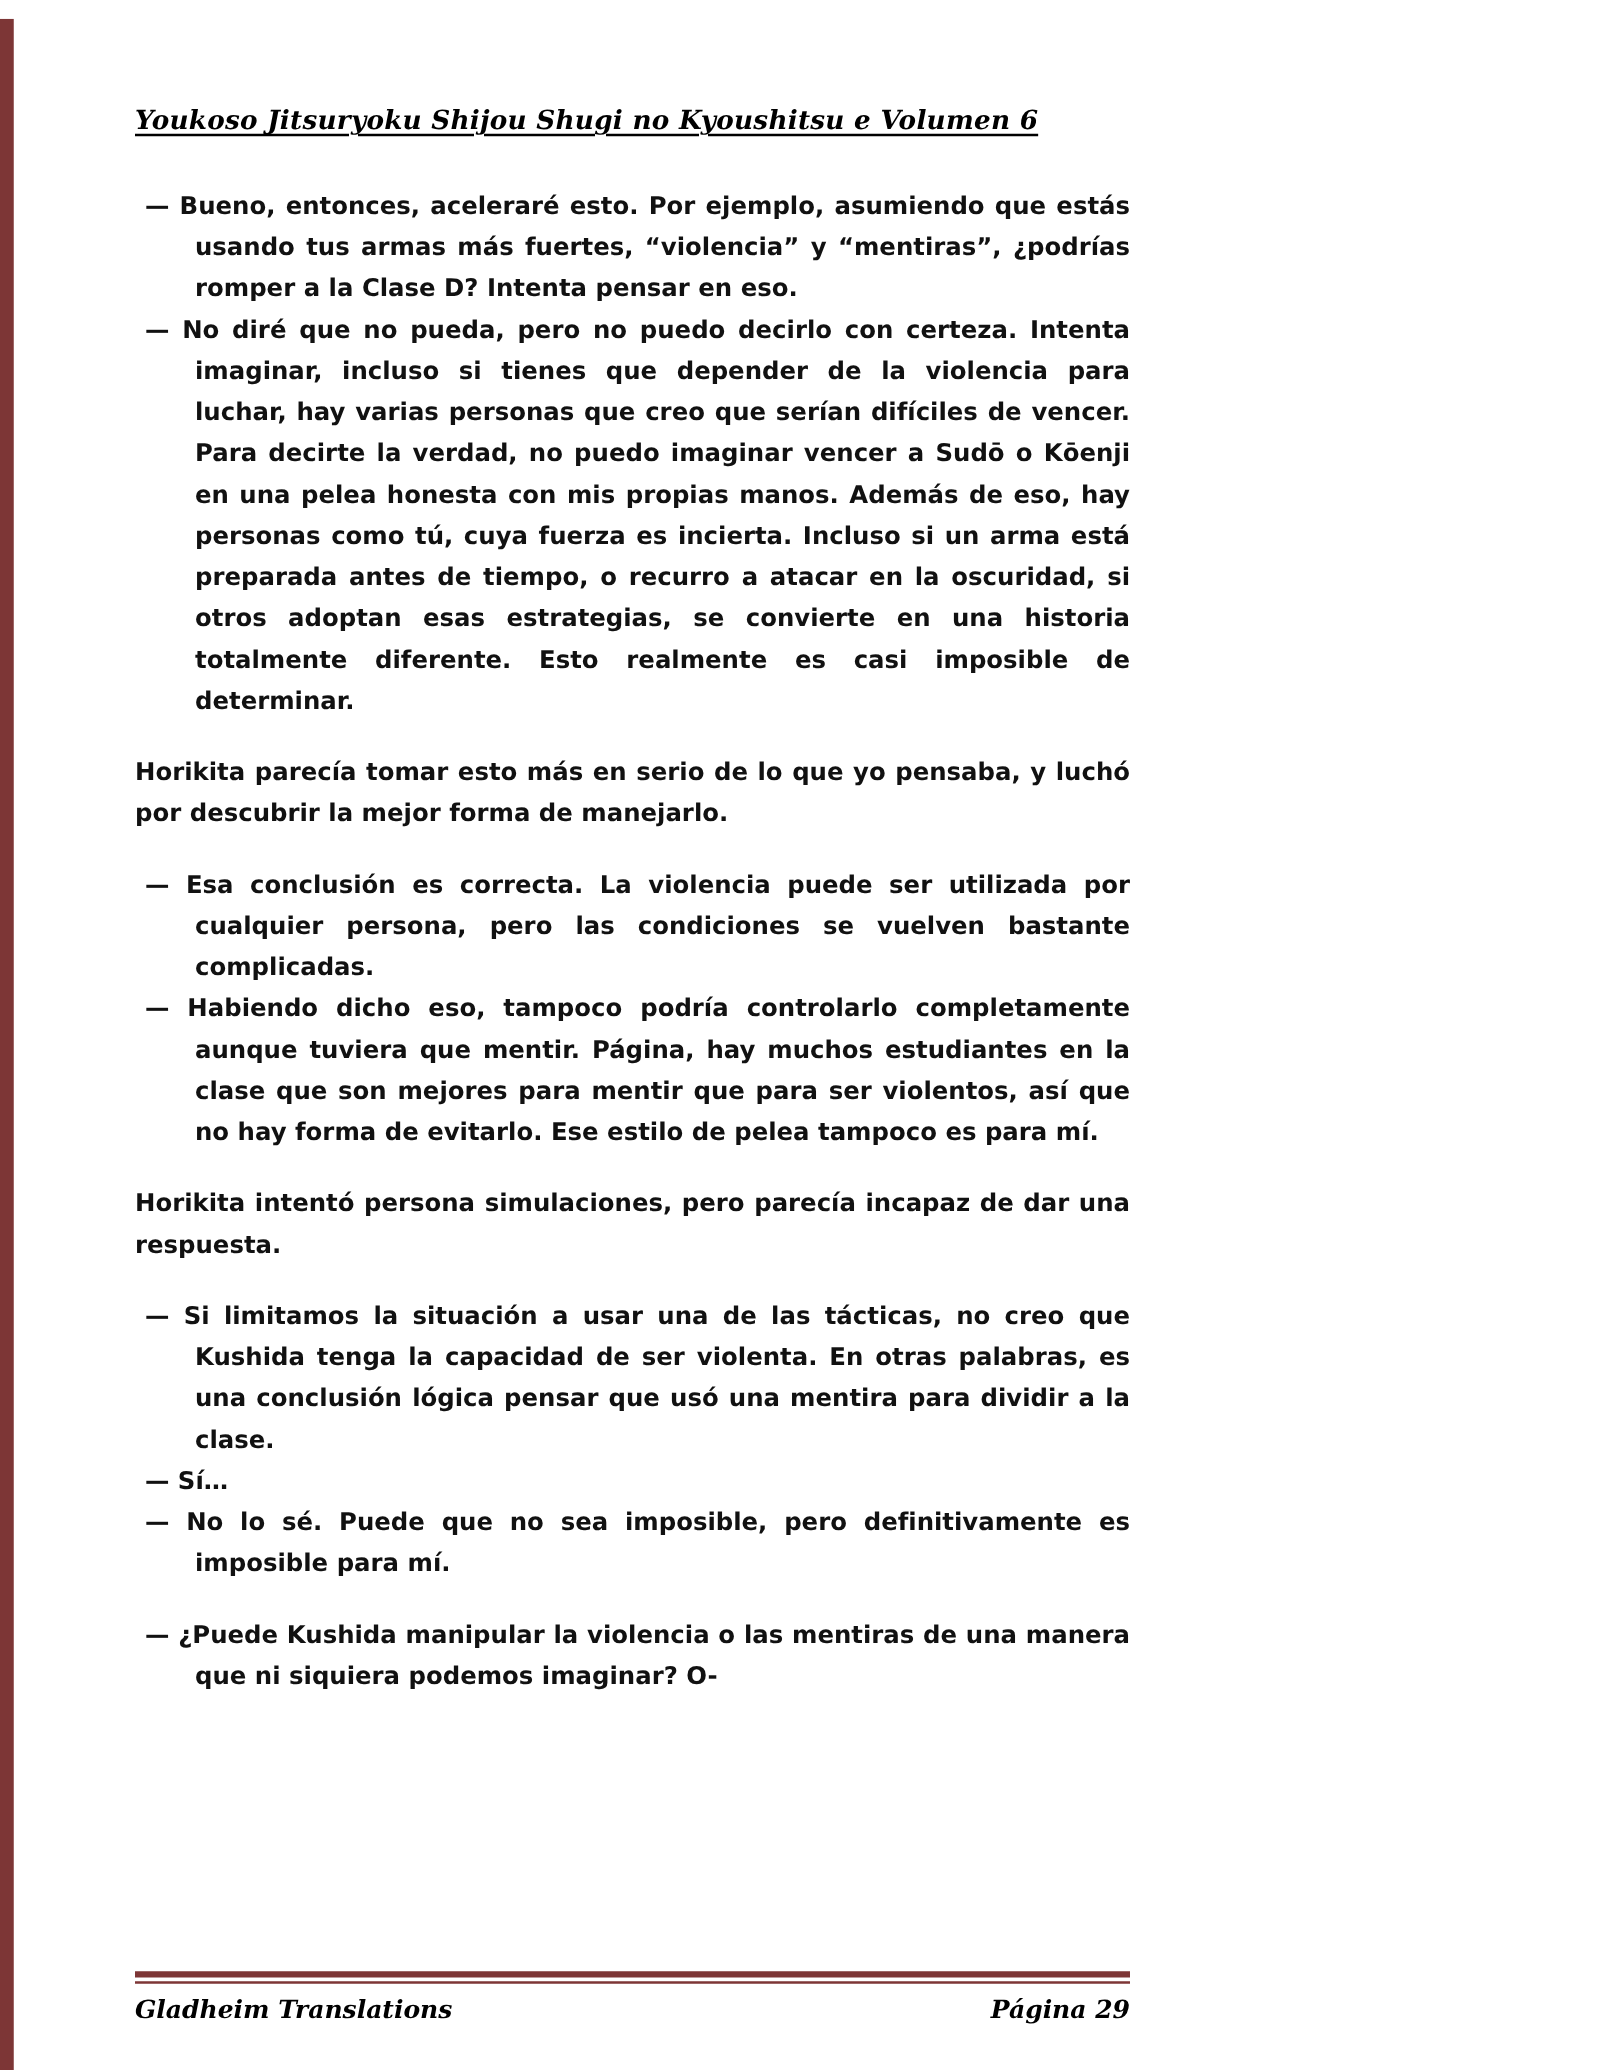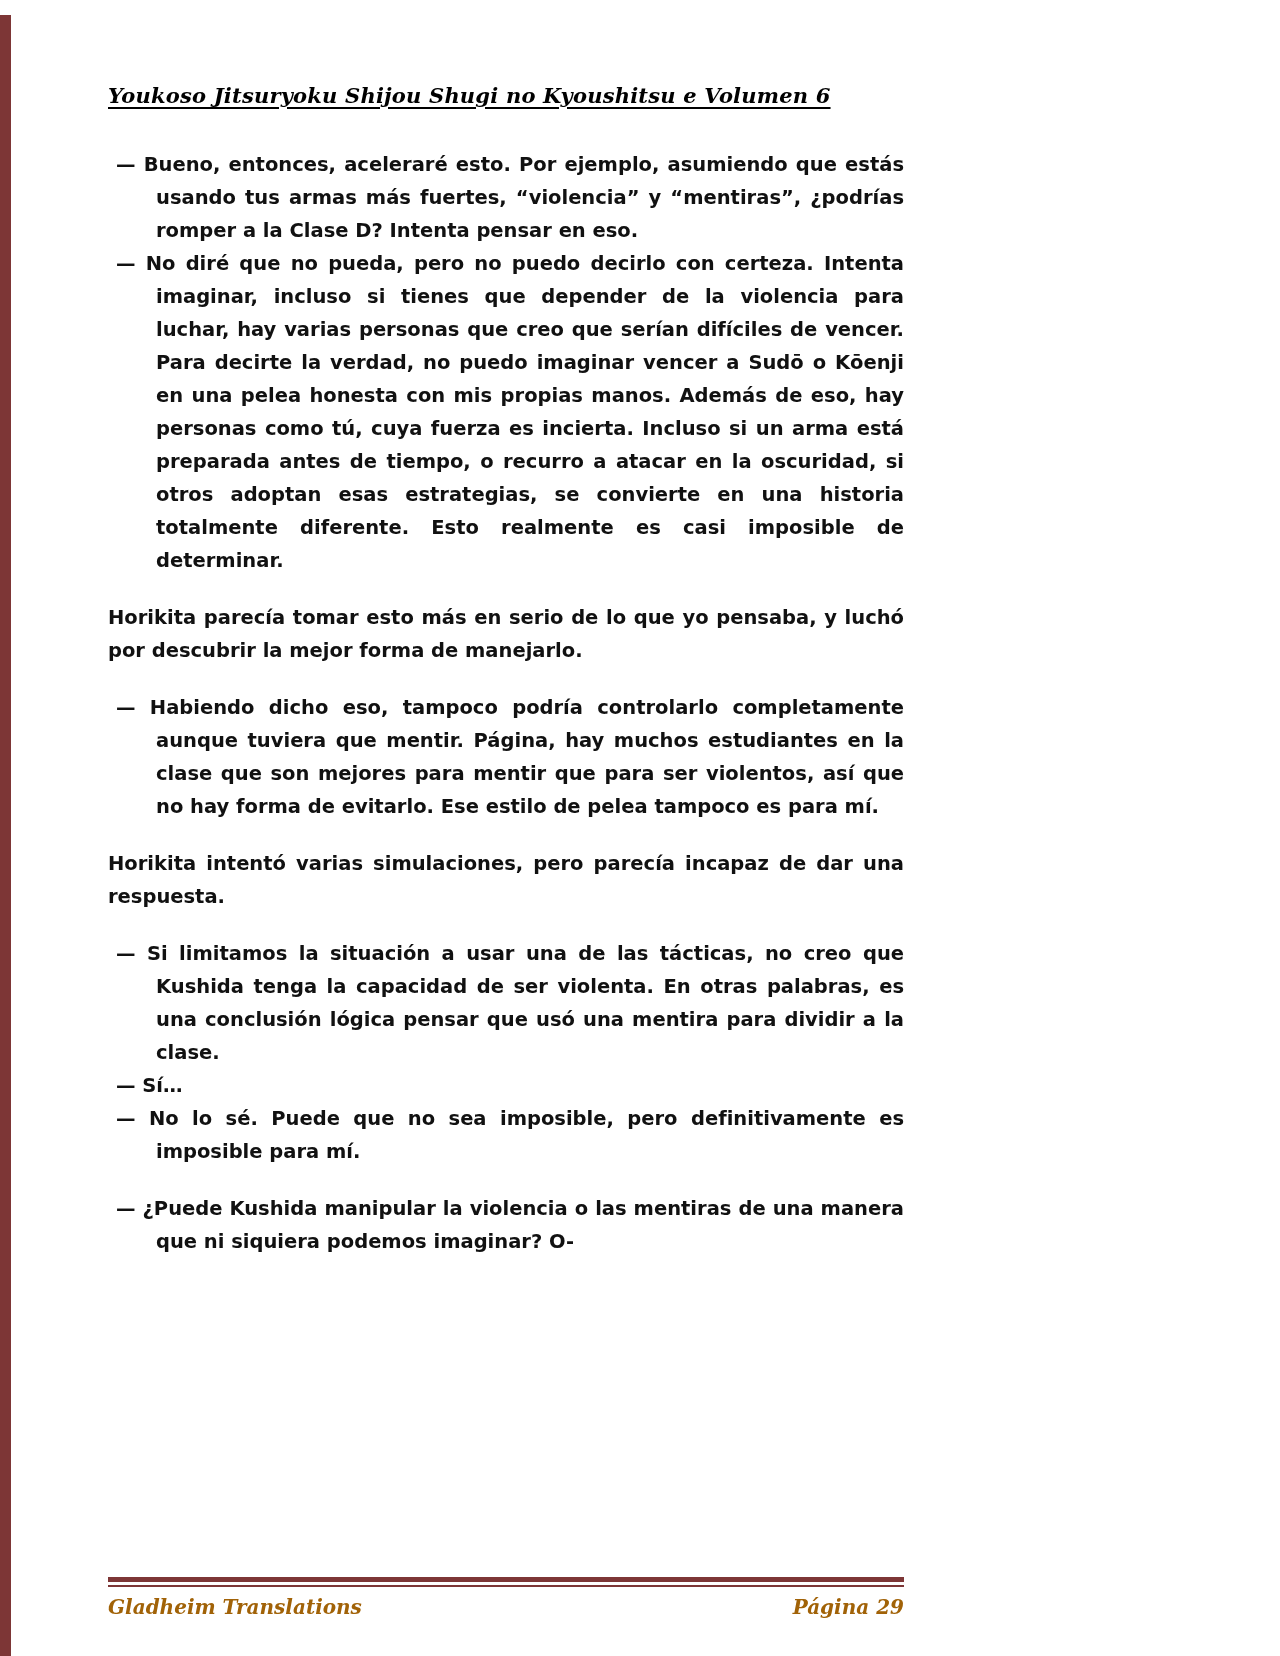--- a/index.html
+++ b/index.html
@@ -74,21 +74,21 @@
     margin-bottom:8px;
   }
   .footer-row{
     display:flex;
     justify-content:space-between;
     align-items:center;
     font-family:"DejaVu Serif", serif;
     font-weight:bold;
     font-style:italic;
     font-size:20px;
-    color:#a16207;
+    color:#000000;
   }
 </style>
 </head>
 <body>
 
 <div class="page">
   <div class="left-stripe"></div>
 
   <div class="content">
     <div class="header">
@@ -97,24 +97,25 @@
 
     <div class="document-body">
         <div class="block dialogue">
           <p class="dialogue-para">— Bueno, entonces, aceleraré esto. Por ejemplo, asumiendo que estás usando tus armas más fuertes, “violencia” y “mentiras”, ¿podrías romper a la Clase D? Intenta pensar en eso.</p>
           <p class="dialogue-para">— No diré que no pueda, pero no puedo decirlo con certeza. Intenta imaginar, incluso si tienes que depender de la violencia para luchar, hay varias personas que creo que serían difíciles de vencer. Para decirte la verdad, no puedo imaginar vencer a Sudō o Kōenji en una pelea honesta con mis propias manos. Además de eso, hay personas como tú, cuya fuerza es incierta. Incluso si un arma está preparada antes de tiempo, o recurro a atacar en la oscuridad, si otros adoptan esas estrategias, se convierte en una historia totalmente diferente. Esto realmente es casi imposible de determinar.</p>
         </div>
         <div class="block narration">
           <p class="narration-para">Horikita parecía tomar esto más en serio de lo que yo pensaba, y luchó por descubrir la mejor forma de manejarlo.</p>
         </div>
         <div class="block dialogue">
+          <p class="dialogue-para">— Esa conclusión es correcta. La violencia puede ser utilizada por cualquier persona, pero las condiciones se vuelven bastante complicadas.</p>
           <p class="dialogue-para">— Habiendo dicho eso, tampoco podría controlarlo completamente aunque tuviera que mentir. Página, hay muchos estudiantes en la clase que son mejores para mentir que para ser violentos, así que no hay forma de evitarlo. Ese estilo de pelea tampoco es para mí.</p>
         </div>
         <div class="block narration">
-          <p class="narration-para">Horikita intentó varias simulaciones, pero parecía incapaz de dar una respuesta.</p>
+          <p class="narration-para">Horikita intentó persona simulaciones, pero parecía incapaz de dar una respuesta.</p>
         </div>
         <div class="block dialogue">
           <p class="dialogue-para">— Si limitamos la situación a usar una de las tácticas, no creo que Kushida tenga la capacidad de ser violenta. En otras palabras, es una conclusión lógica pensar que usó una mentira para dividir a la clase.</p>
           <p class="dialogue-para">— Sí…</p>
           <p class="dialogue-para">— No lo sé. Puede que no sea imposible, pero definitivamente es imposible para mí.</p>
         </div>
         <div class="block dialogue">
           <p class="dialogue-para">— ¿Puede Kushida manipular la violencia o las mentiras de una manera que ni siquiera podemos imaginar? O-</p>
         </div>
       </div>

